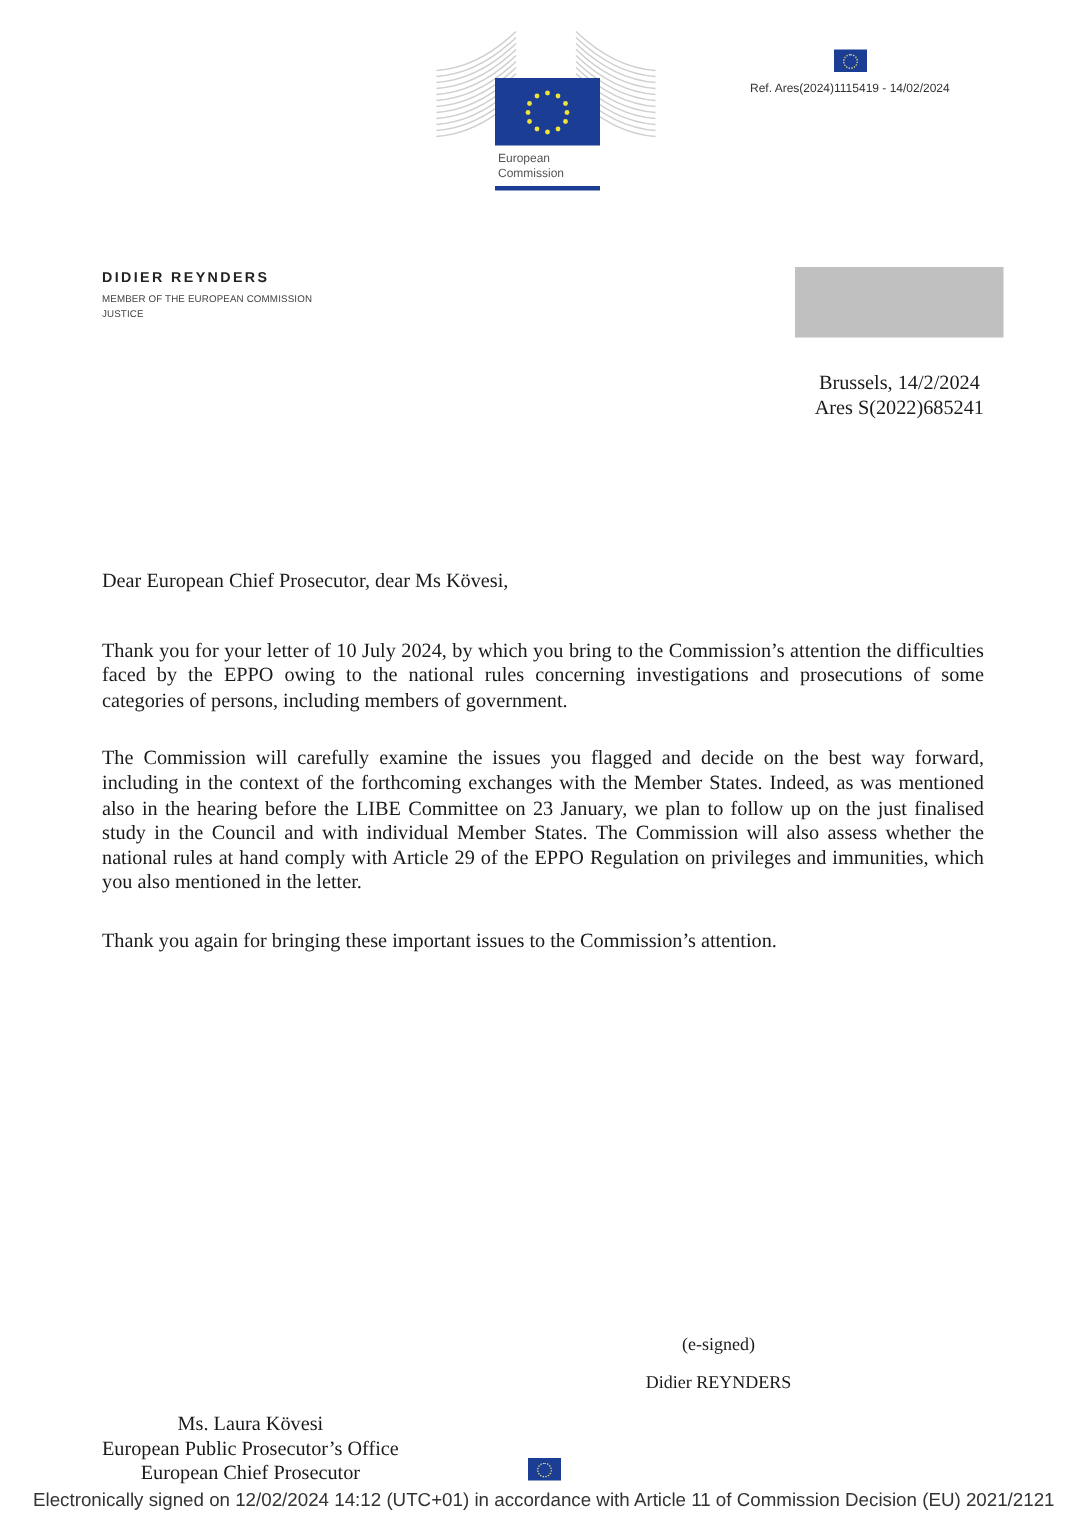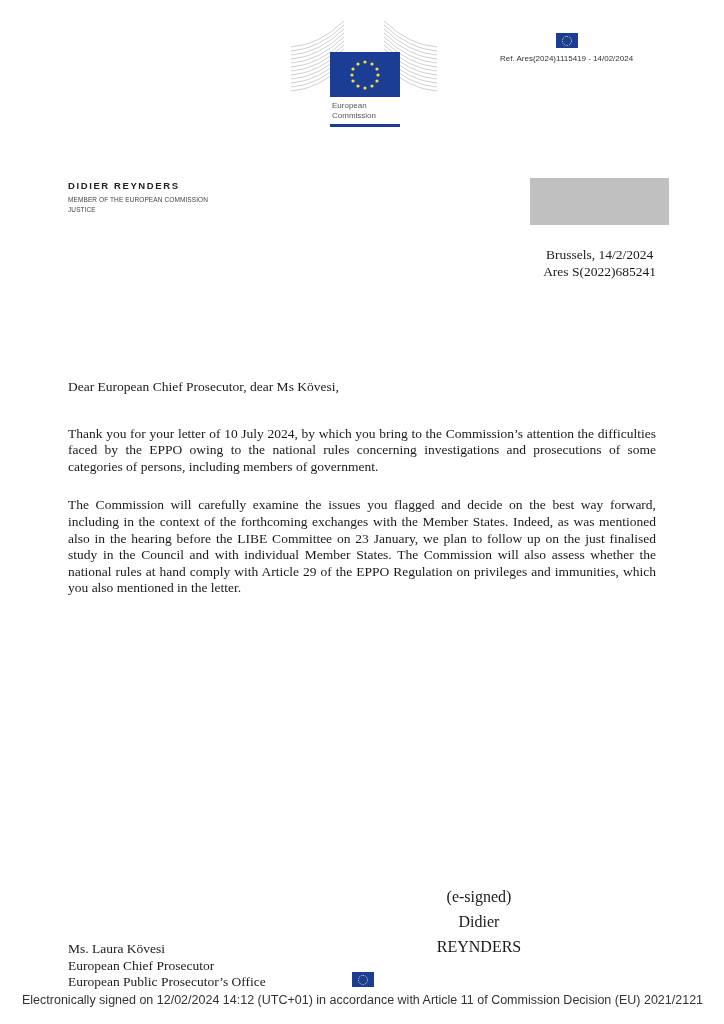--- a/index.html
+++ b/index.html
@@ -11,22 +11,22 @@
   .logo { left: 289px; top: 17px; width: 150px; height: 118px; }
   .sender { left: 68px; top: 180px; font-family: "Liberation Sans", sans-serif; }
   .sender-name { font-size: 9.5px; font-weight: bold; letter-spacing: 1.6px; color: #222; }
   .sender-role { font-size: 6.5px; color: #444; margin-top: 4px; line-height: 10px; letter-spacing: 0.1px; }
   .redact { left: 530px; top: 178px; width: 139px; height: 47px; background: #c0c0c0; }
   .place { right: 68px; top: 246px; text-align: center; font-size: 13.5px; line-height: 17px; }
   .letter-body { left: 68px; top: 348px; width: 588px; font-size: 13.5px; line-height: 16.6px; margin-top: 31px; }
   .letter-body p { margin: 0; text-align: justify; }
   .salutation { margin-bottom: 30px !important; }
   .para { margin-bottom: 22px !important; }
-  .signature { left: 418px; top: 884px; font-size: 16px; line-height: 25px; text-align: center; width: 122px; }
-  .recipient { left: 68px; top: 941px; font-size: 13.5px; line-height: 16.5px; }
+  .signature { left: 418px; top: 884px; font-size: 12px; line-height: 25px; text-align: center; width: 122px; }
+  .recipient { left: 68px; top: 941px; font-size: 13.5px; line-height: 16.5px; text-align: center; }
   .esign { left: 22px; top: 972px; display: flex; align-items: center; gap: 6px; font-family: "Liberation Sans", sans-serif; font-size: 12.5px; color: #333; white-space: nowrap; }
 </style>
 </head>
 <body>
 
 <div class="abs ref-stamp">
   <span class="eu-flag-small"></span>
   <span>Ref. Ares(2024)1115419 - 14/02/2024</span>
 </div>
 
@@ -91,29 +91,30 @@
 
 <div class="abs place">
   <div>Brussels, 14/2/2024</div>
   <div>Ares S(2022)685241</div>
 </div>
 
 <div class="abs letter-body">
   <p class="salutation">Dear European Chief Prosecutor, dear Ms Kövesi,</p>
   <p class="para">Thank you for your letter of 10 July 2024, by which you bring to the Commission’s attention the difficulties faced by the EPPO owing to the national rules concerning investigations and prosecutions of some categories of persons, including members of government.</p>
   <p class="para">The Commission will carefully examine the issues you flagged and decide on the best way forward, including in the context of the forthcoming exchanges with the Member States. Indeed, as was mentioned also in the hearing before the LIBE Committee on 23 January, we plan to follow up on the just finalised study in the Council and with individual Member States. The Commission will also assess whether the national rules at hand comply with Article 29 of the EPPO Regulation on privileges and immunities, which you also mentioned in the letter.</p>
+  <p class="para">Thank you again for bringing these important issues to the Commission’s attention.</p>
 </div>
 
 <div class="abs signature">
   <div>(e-signed)</div>
   <div>Didier REYNDERS</div>
 </div>
 
 <div class="abs recipient">
   <div>Ms. Laura Kövesi</div>
+  <div>European Public Prosecutor’s Office</div>
   <div>European Chief Prosecutor</div>
-  <div>European Public Prosecutor’s Office</div>
 </div>
 
 <div class="abs esign">
   <span class="eu-flag-small"></span>
   <span>Electronically signed on 12/02/2024 14:12 (UTC+01) in accordance with Article 11 of Commission Decision (EU) 2021/2121</span>
 </div>
 
 </body></html>

